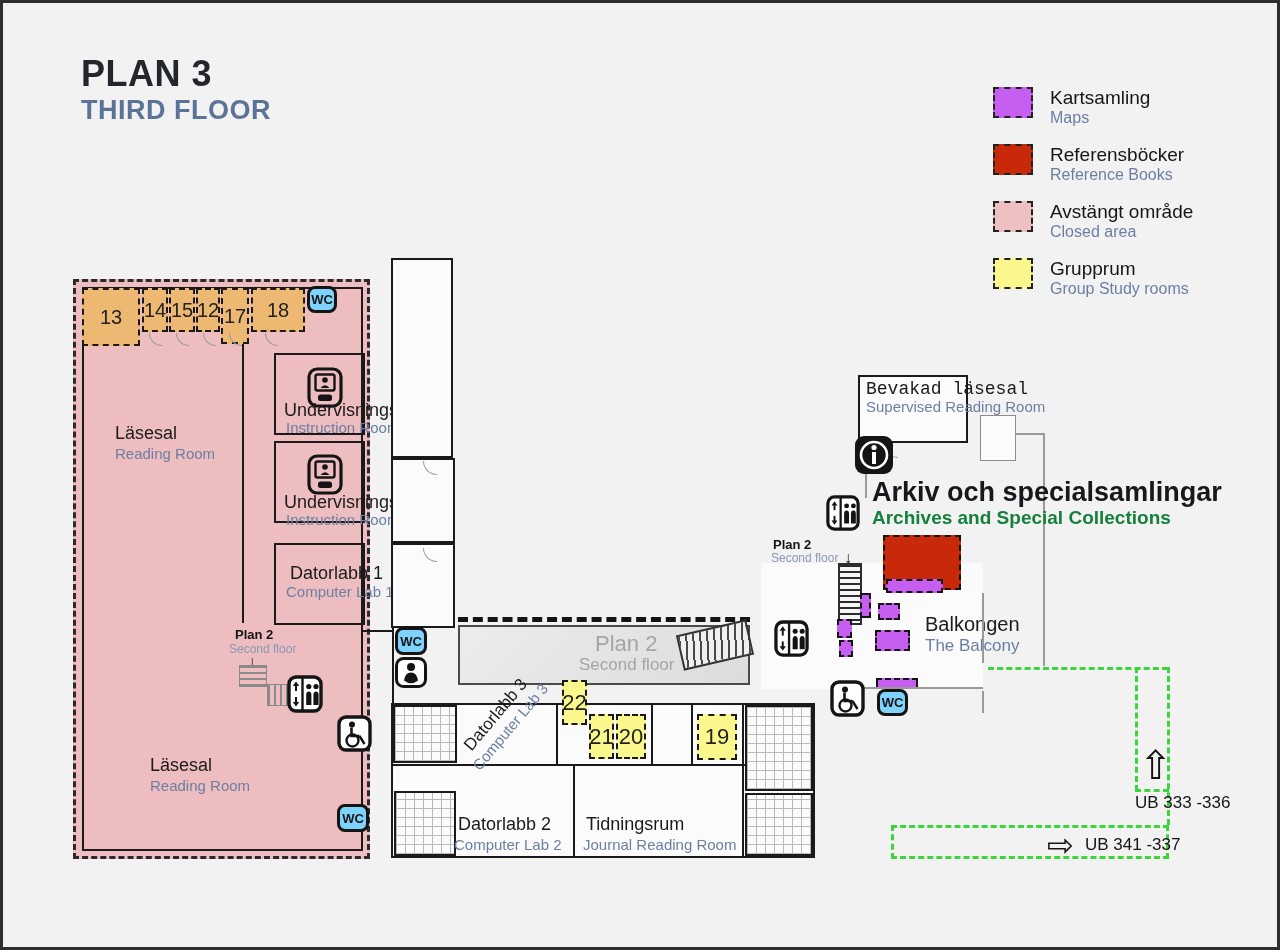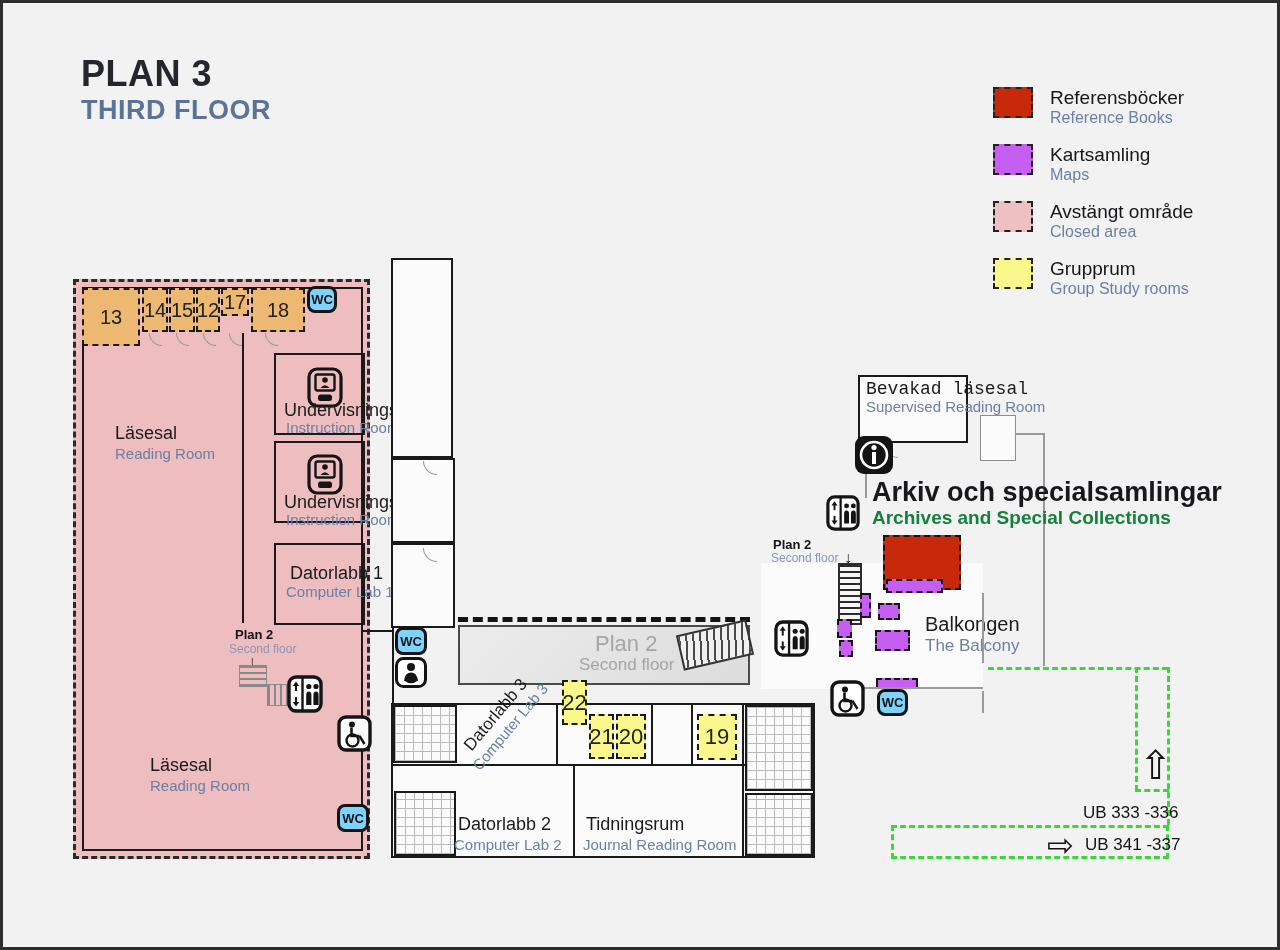--- a/index.html
+++ b/index.html
@@ -70,31 +70,31 @@
 </head>
 <body>
 
 <div class="canvas">
 
   <div class="title-sv abs" style="left:78px;top:50px;">PLAN 3</div>
   <div class="title-en abs" style="left:78px;top:92px;">THIRD FLOOR</div>
 
   <div class="legend" style="left:990px;top:84px;">
     <div class="lrow">
+      <div class="sw sw-maps"></div>
+      <div>
+          <div class="leg-sv">Kartsamling</div>
+           <div class="leg-en">Maps</div>
+        </div>
+    </div>
+    <div class="lrow">
       <div class="sw sw-ref"></div>
       <div>
           <div class="leg-sv">Referensböcker</div>
            <div class="leg-en">Reference Books</div>
-        </div>
-    </div>
-    <div class="lrow">
-      <div class="sw sw-maps"></div>
-      <div>
-          <div class="leg-sv">Kartsamling</div>
-           <div class="leg-en">Maps</div>
         </div>
     </div>
     <div class="lrow">
       <div class="sw sw-closed"></div>
       <div>
           <div class="leg-sv">Avstängt område</div>
            <div class="leg-en">Closed area</div>
         </div>
     </div>
     <div class="lrow">
@@ -118,21 +118,21 @@
     </div>
   <div class="tan" style="left:139px;top:285px;width:26px;height:44px;">
       <span>14</span>
     </div>
   <div class="tan" style="left:166px;top:285px;width:26px;height:44px;">
       <span>15</span>
     </div>
   <div class="tan" style="left:193px;top:285px;width:24px;height:44px;">
       <span>12</span>
     </div>
-  <div class="tan" style="left:218px;top:285px;width:28px;height:28px;">
+  <div class="tan" style="left:218px;top:285px;width:28px;height:56px;">
       <span>17</span>
     </div>
   <div class="tan" style="left:248px;top:285px;width:54px;height:44px;">
       <span>18</span>
     </div>
   <div class="arc" style="left:146px;top:330px;width:13px;height:13px;"></div>
   <div class="arc" style="left:173px;top:330px;width:13px;height:13px;"></div>
   <div class="arc" style="left:200px;top:330px;width:13px;height:13px;"></div>
   <div class="arc" style="left:226px;top:330px;width:13px;height:13px;"></div>
   <div class="arc" style="left:262px;top:330px;width:13px;height:13px;"></div>
@@ -340,17 +340,17 @@
   <div class="wcbadge" style="left:874px;top:686px;width:31px;height:27px;">
       <span>WC</span>
     </div>
 
   <div class="g-h" style="left:985px;top:664px;width:180px;"></div>
   <div class="g-v" style="left:1132px;top:664px;height:124px;"></div>
   <div class="g-v" style="left:1164px;top:664px;height:158px;"></div>
   <div class="g-h" style="left:1132px;top:786px;width:34px;"></div>
   <div class="g-box" style="left:888px;top:822px;width:278px;height:34px;"></div>
   <div class="route-arrow" style="left:1136px;top:742px;font-size:40px;">⇧</div>
-  <div class="ub" style="left:1080px;top:790px;margin-top:10px;">UB 333 -336</div>
+  <div class="ub" style="left:1132px;top:790px;">UB 333 -336</div>
   <div class="route-arrow" style="left:1044px;top:826px;font-size:32px;">⇨</div>
   <div class="ub" style="left:1082px;top:832px;">UB 341 -337</div>
 
 </div>
 
 </body></html>

